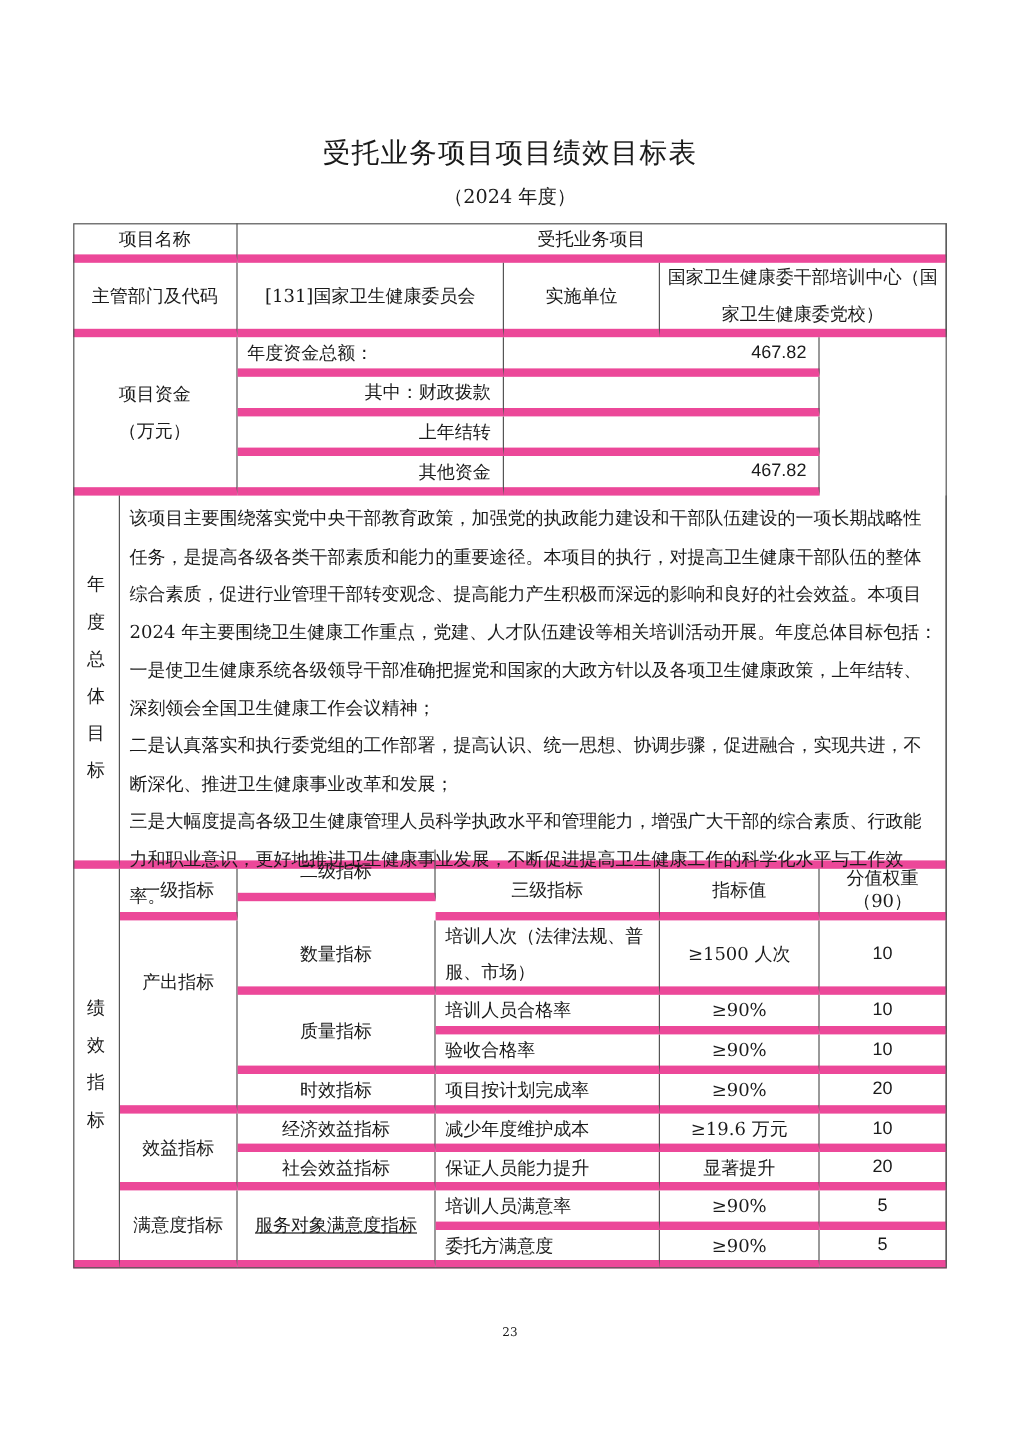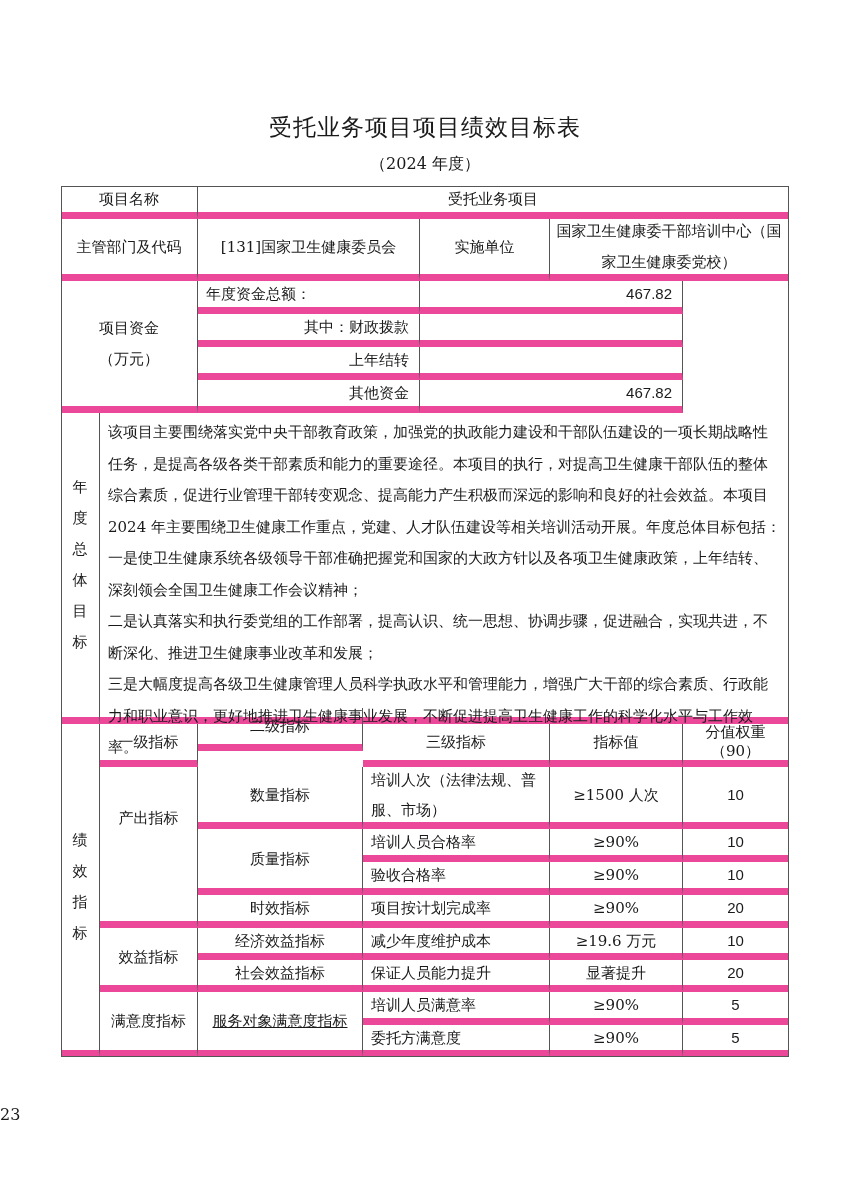--- a/index.html
+++ b/index.html
@@ -8,21 +8,21 @@
   .subtitle { position:absolute; left:0; width:850px; top:154px; text-align:center; font-size:16px; }
   .grid { position:absolute; left:61px; top:186px; width:728px; height:871px; }
   .c { position:absolute; box-sizing:border-box; border-right:1px solid #555; border-bottom:7px solid #ec4899; display:flex; align-items:center; justify-content:center; font-size:15px; line-height:30px; text-align:center; padding:0 4px; }
   .frame { position:absolute; left:0; top:0; width:728px; height:871px; border:1px solid #555; box-sizing:border-box; pointer-events:none; }
   .l { justify-content:flex-start; text-align:left; padding-left:8px; }
   .r { justify-content:flex-end; padding-right:10px; }
   .vert { flex-direction:column; line-height:31px; }
   .para { display:block; text-align:left; padding:4px 6px 0 8px; line-height:31.5px; font-size:15px; }
   .para p { margin:0; }
   .num { font-family:"Liberation Sans","DejaVu Sans",sans-serif; }
-  .pageno { position:absolute; left:0; width:850px; top:1105px; text-align:left; font-size:16px; }
+  .pageno { position:absolute; left:0; width:850px; top:1105px; text-align:center; font-size:10px; }
 </style>
 </head>
 <body>
 
 <div class="title">受托业务项目项目绩效目标表</div>
 <div class="subtitle">（2024 年度）</div>
 
 <div class="grid">
 
   <div class="c" style="left:0;top:0;width:137px;height:33px;">项目名称</div>

